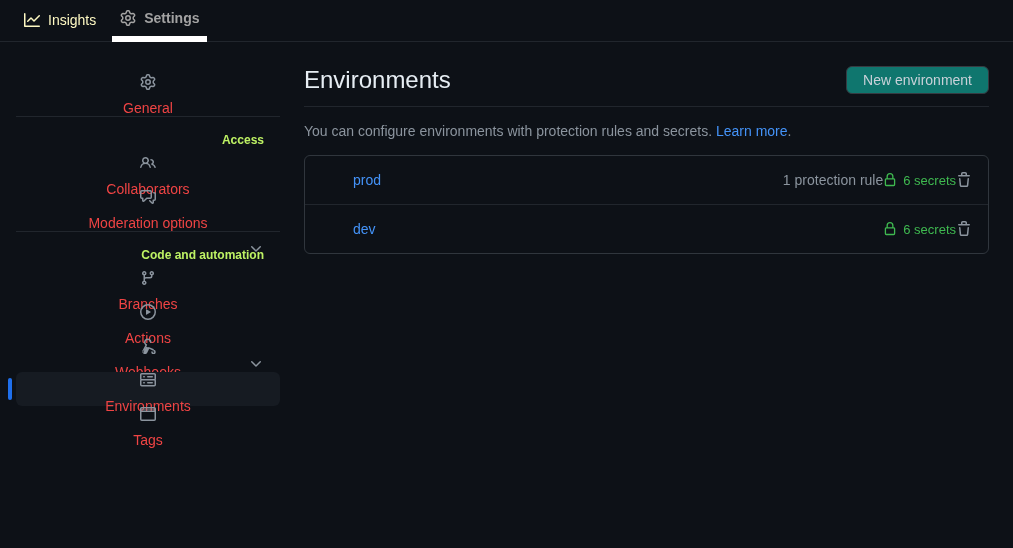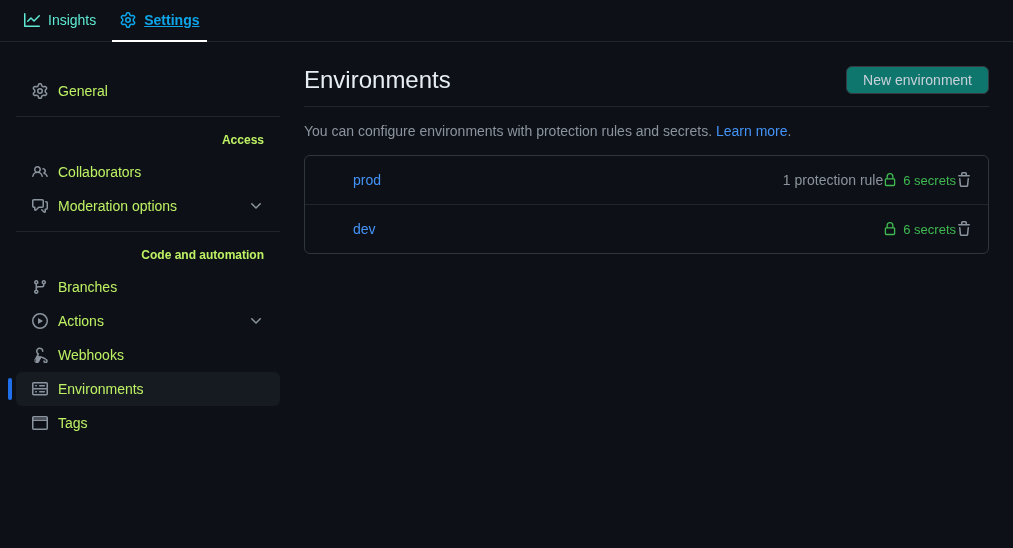--- a/index.html
+++ b/index.html
@@ -20,30 +20,29 @@
     border-bottom: 1px solid #21262d;
     padding-left: 16px;
     gap: 8px;
   }
   .tabnav-tab {
     display: flex;
     align-items: center;
     gap: 8px;
     height: 42px;
     padding: 0 8px;
-    color: #5eead4;
+    color: #fef9c3;
     cursor: pointer;
     border-bottom: 2px solid transparent;
     font-size: 14px;
   }
   .tabnav-tab.selected {
-    color: #0ea5e9;
+    color: #a3a3a3;
     font-weight: 600;
-    border-bottom: 2px solid #ffffff;
-    text-decoration: underline;
+    border-bottom: 6px solid #ffffff;
   }
   .tabnav-tab svg { fill: currentColor; }
 
   .page {
     display: flex;
     height: calc(100% - 42px);
   }
   
   .sidebar {
     width: 296px;
@@ -60,24 +59,25 @@
     font-weight: 600;
     padding: 8px 16px;
     text-align: right;
   }
   .side-item {
     display: flex;
     align-items: center;
     gap: 10px;
     height: 34px;
     padding: 0 16px;
-    color: #bef264;
+    color: #ef4444;
     border-radius: 6px;
     cursor: pointer;
     position: relative;
+    flex-direction: column;
   }
   .side-item.active {
     background: #161b22;
   }
   .side-item.active::before {
     content: "";
     position: absolute;
     left: -8px;
     top: 6px;
     bottom: 6px;

